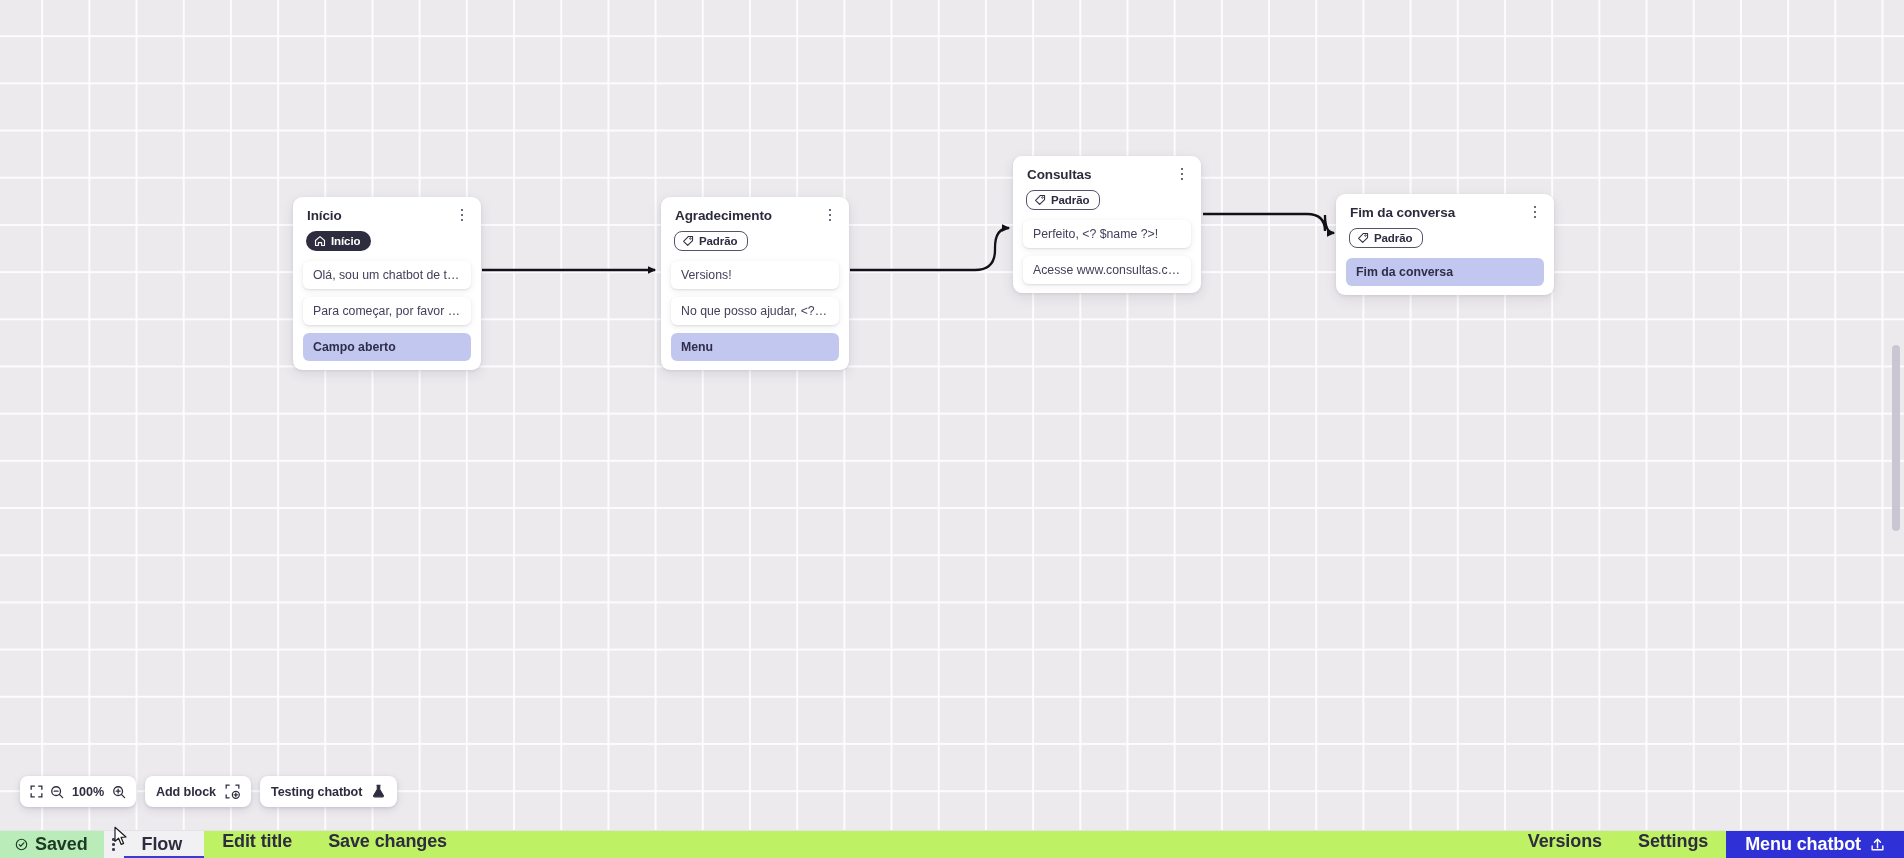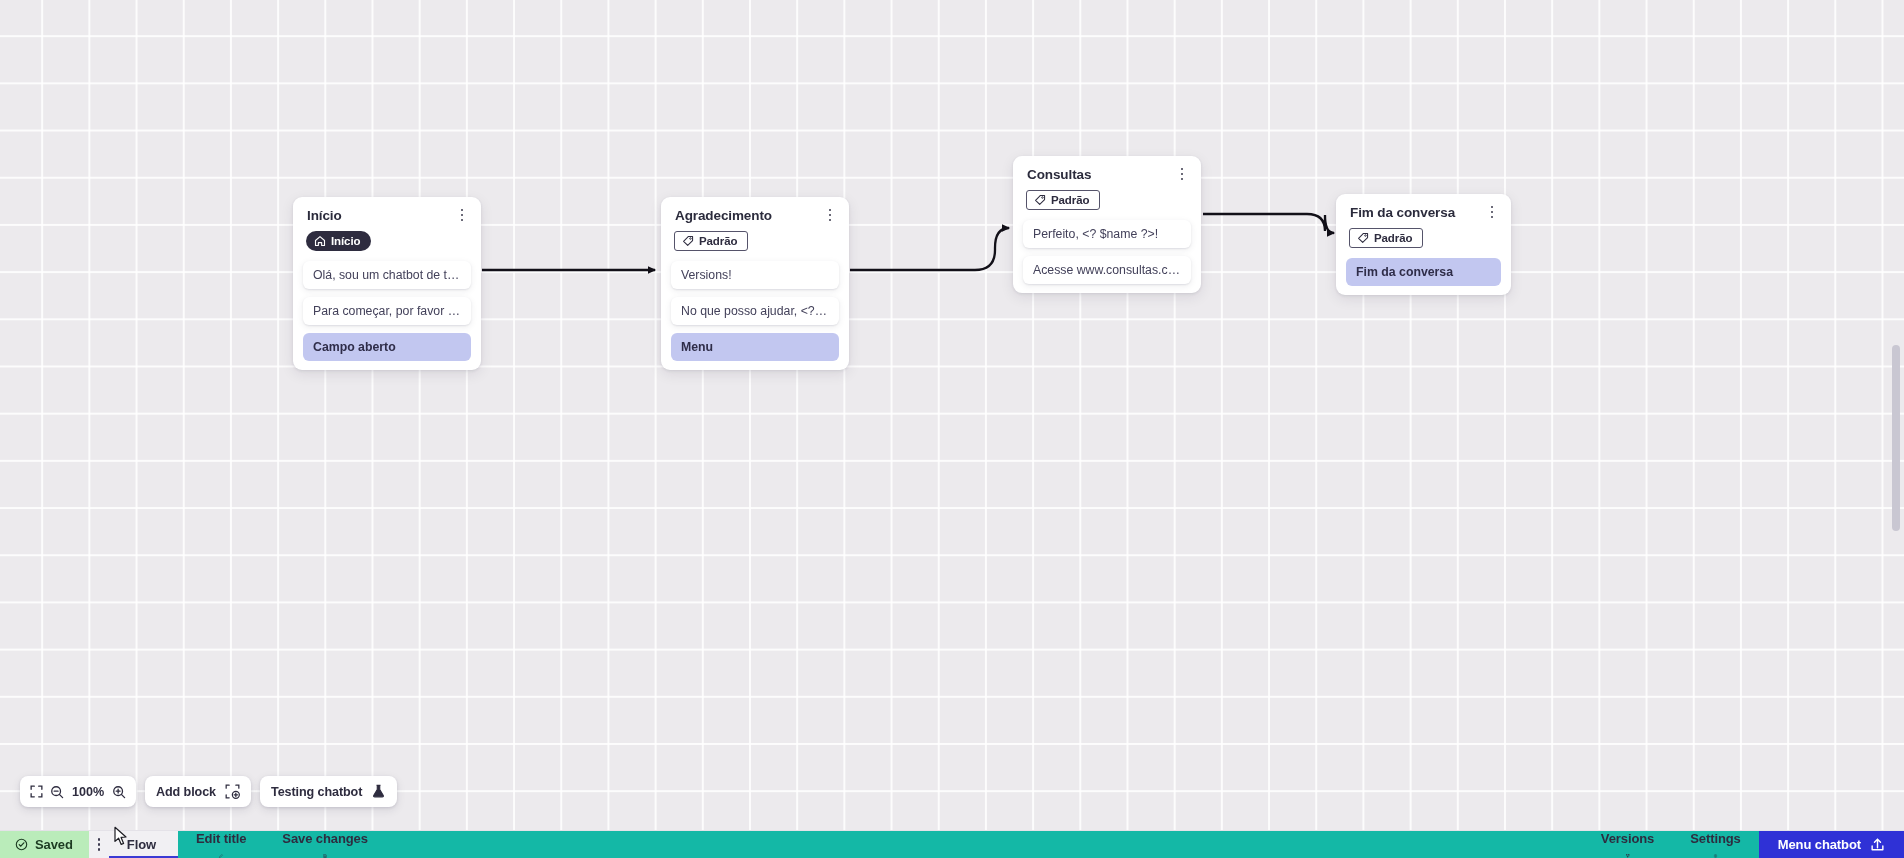--- a/index.html
+++ b/index.html
@@ -55,21 +55,21 @@
   .badge-home {
     display: inline-flex; align-items: center; gap: 5px;
     background: #2e2c3f; color: #ffffff;
     border-radius: 20px; padding: 4px 11px 4px 8px;
     font-size: 11.5px; font-weight: 700; letter-spacing: -0.1px;
   }
   .badge-pattern {
     display: inline-flex; align-items: center; gap: 5px;
     background: #ffffff; color: #2e2c3f;
     border: 1.3px solid #55536a;
-    border-radius: 3px; padding: 3px 10px 3px 7px;
+    border-radius: 8px; padding: 3px 10px 3px 7px;
     font-size: 11.5px; font-weight: 700; letter-spacing: -0.1px;
   }
   .badge-home svg, .badge-pattern svg { flex: none; }
 
   
   .rows { margin-top: 8px; display: flex; flex-direction: column; gap: 8px; }
   .row {
     background: #ffffff;
     border-radius: 6px;
     box-shadow: 0 1px 2px rgba(40,35,70,0.10), 0 2px 7px rgba(40,35,70,0.08);
@@ -113,23 +113,23 @@
     background: #c6c4cf; border-radius: 5px; cursor: pointer;
   }
   #vthumb {
     position: absolute; right: 4px; top: 345px; height: 186px; width: 8px;
     background: #c9c7d2; border-radius: 5px; z-index: 5; cursor: pointer;
   }
 
   
   #bottombar {
     position: absolute; left: 0; bottom: 0; width: 1904px; height: 28px;
-    background: #14b8a6; border-top: 1px solid #e4e2e8;
+    background: #bef264; border-top: 1px solid #e4e2e8;
     display: flex; align-items: stretch; z-index: 10;
-    font-size: 13px;
+    font-size: 18px;
   }
   .saved-chip {
     display: flex; align-items: center; gap: 7px;
     background: #baecba; color: #1d3b22;
     padding: 0 16px 0 15px; font-weight: 700; letter-spacing: -0.1px;
   }
   .tab-grip {
     display: flex; align-items: center; justify-content: center;
     width: 20px; background: #f1f0f3; cursor: grab;
   }
@@ -244,21 +244,21 @@
         </svg>
         <span>Padrão</span>
       </span>
     </div>
     <div class="rows">
       <div class="row">Perfeito, &lt;? $name ?&gt;!</div>
       <div class="row">Acesse www.consultas.com par...</div>
     </div>
   </div>
 
-  <div class="node" style="left:1336px; top:194px; width:175px;">
+  <div class="node" style="left:1336px; top:194px; width:218px;">
     <div class="node-head">
       <div class="node-title">Fim da conversa</div>
       <div class="kebab">
           <i></i>
           <i></i>
           <i></i>
         </div>
     </div>
     <div class="badge-row">
       <span class="badge-pattern">

